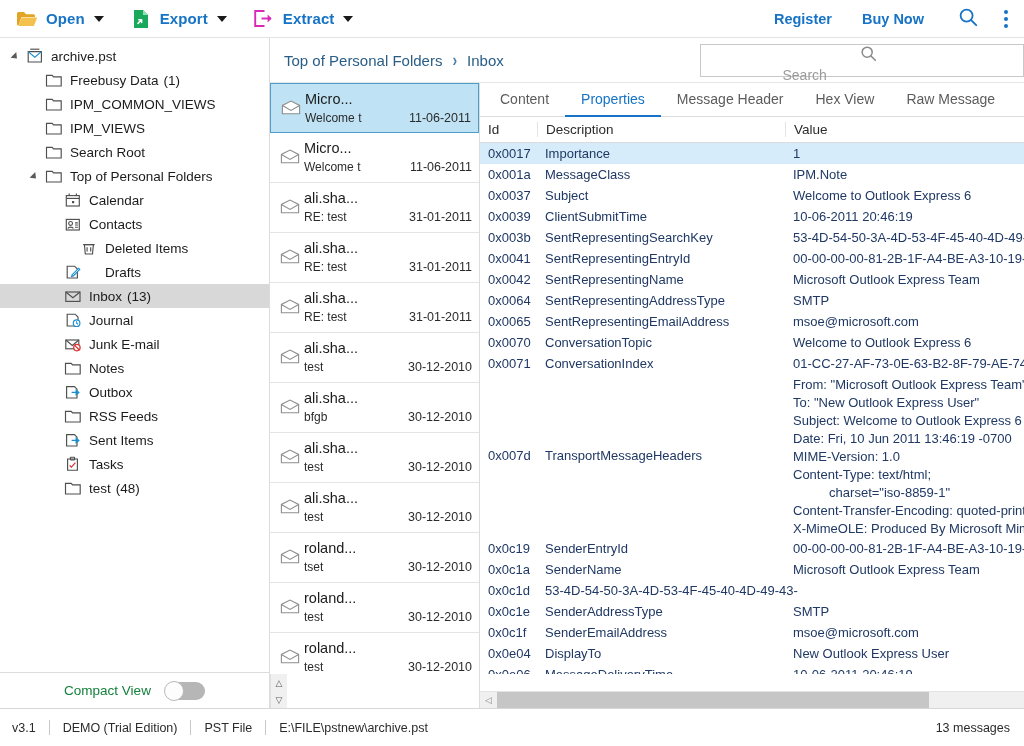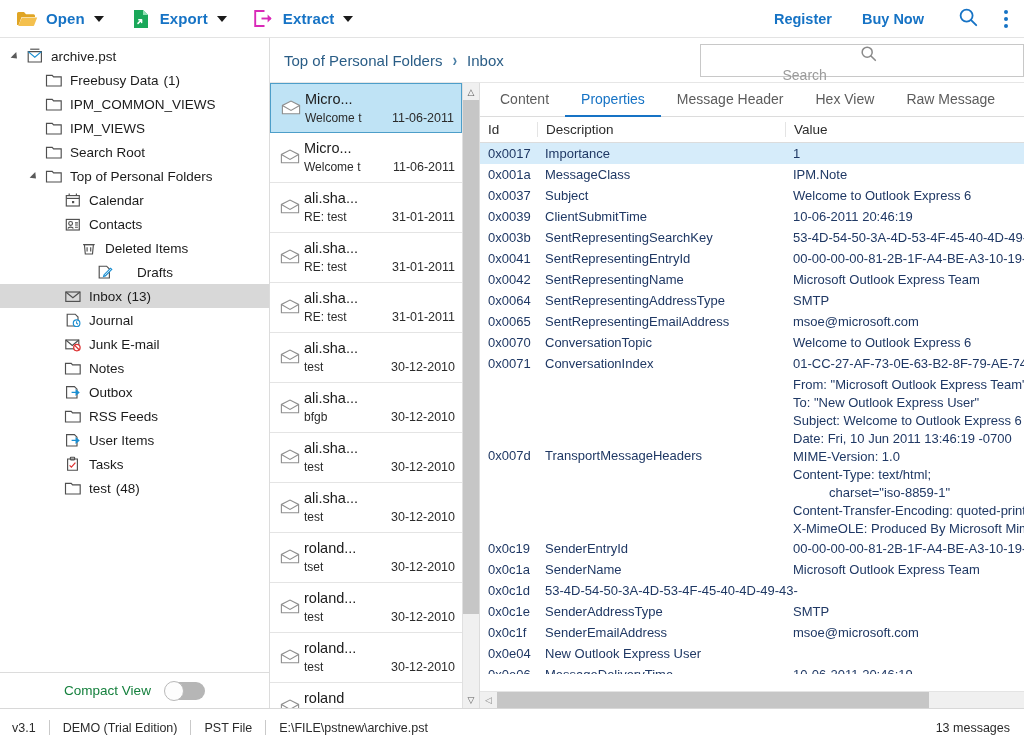--- a/index.html
+++ b/index.html
@@ -121,21 +121,21 @@
     color: #333; background: transparent; margin-left: 10px;
   }
   .searchbox input::placeholder { color: #9b9b9b; }
 
   .panes { flex: 1; display: flex; min-height: 0; }
 
   
   .msglist-wrap {
     width: 210px; min-width: 210px;
     display: flex; border-right: 1px solid #dcdcdc;
-    background: #fff; position: relative;
+    background: #fff; position: relative; flex-direction: column;
   }
   .msglist { flex: 1; overflow: hidden; }
   .msg {
     height: 50px; padding: 4px 7px 0 6px;
     border-bottom: 1px solid #e4e4e4;
     display: flex; align-items: flex-start; cursor: pointer;
     background: #fff;
   }
   .msg.selected {
     background: #bfe3f5; border: 1px solid #4d9ec9;
@@ -382,21 +382,21 @@
             <span class="twisty none"></span>
             <span class="t-icon">
               <svg width="20" height="18" viewBox="0 0 20 18">
                 <path d="M5.4 5.6 H14.4 L13.5 15 H6.3 Z" stroke="#4f4f4f" stroke-width="1.15" fill="none"></path>
                 <path d="M4.1 5.6 H15.7" stroke="#4f4f4f" stroke-width="1.15" fill="none"></path>
                 <path d="M8.1 8.2 V12.6 M11.7 8.2 V12.6" stroke="#4f4f4f" stroke-width="1.15" fill="none"></path>
               </svg>
             </span>
             <span class="t-label">Deleted Items</span>
           </div>
-          <div class="tree-row" style="padding-left: 60px; gap: 16px;">
+          <div class="tree-row" style="padding-left: 28px; gap: 16px;">
             <span class="twisty none"></span>
             <span class="t-icon">
               <svg width="20" height="18" viewBox="0 0 20 18">
                 <path d="M4.2 3.2 H11.6 L14.4 6 V15 H4.2 Z" stroke="#4f4f4f" stroke-width="1.15" fill="none"></path>
                 <path d="M16.8 6.4 L10.3 12.9 L8.6 13.4 L9.1 11.7 L15.6 5.2 Z" stroke="#1a8ed1" stroke-width="1.15" fill="#ffffff"></path>
               </svg>
             </span>
             <span class="t-label">Drafts</span>
           </div>
           <div class="tree-row selected" style="padding-left: 44px;">
@@ -462,21 +462,21 @@
             <span class="t-label">RSS Feeds</span>
           </div>
           <div class="tree-row" style="padding-left: 44px;">
             <span class="twisty none"></span>
             <span class="t-icon">
               <svg width="20" height="18" viewBox="0 0 20 18">
                 <path d="M3.6 3.6 H11.4 L14 6.2 V15 H3.6 Z" stroke="#4f4f4f" stroke-width="1.15" fill="none"></path>
                 <path d="M8.6 9.4 H15.6 M13.1 7.1 L15.9 9.4 L13.1 11.7 Z" stroke="#1a8ed1" stroke-width="1.15" fill="#1a8ed1"></path>
               </svg>
             </span>
-            <span class="t-label">User Items</span>
+            <span class="t-label">Sent Items</span>
           </div>
           <div class="tree-row" style="padding-left: 44px;">
             <span class="twisty none"></span>
             <span class="t-icon">
               <svg width="20" height="18" viewBox="0 0 20 18">
                 <path d="M4.6 4 H14.4 V15.2 H4.6 Z" stroke="#4f4f4f" stroke-width="1.15" fill="none"></path>
                 <rect x="7.4" y="2.2" width="4.2" height="2.6" rx=".5" stroke="#4f4f4f" stroke-width="1.15" fill="none"></rect>
                 <path d="M6.6 10.4 L8.4 12.2 L12.4 7.6" stroke="#dd3333" stroke-width="1.25" fill="none"></path>
               </svg>
             </span>
@@ -832,20 +832,21 @@
                 <span class="c-desc">SenderAddressType</span>
                 <span class="c-val">SMTP</span>
               </div>
               <div class="prow">
                 <span class="c-id">0x0c1f</span>
                 <span class="c-desc">SenderEmailAddress</span>
                 <span class="c-val">msoe@microsoft.com</span>
               </div>
               <div class="prow">
                 <span class="c-id">0x0e04</span>
+                <span class="c-desc">DisplayTo</span>
                 <span class="c-val">New Outlook Express User</span>
               </div>
               <div class="prow clipped">
                 <span class="c-id">0x0e06</span>
                 <span class="c-desc">MessageDeliveryTime</span>
                 <span class="c-val">10-06-2011 20:46:19</span>
               </div>
             </div>
 
           <div class="hscroll">

